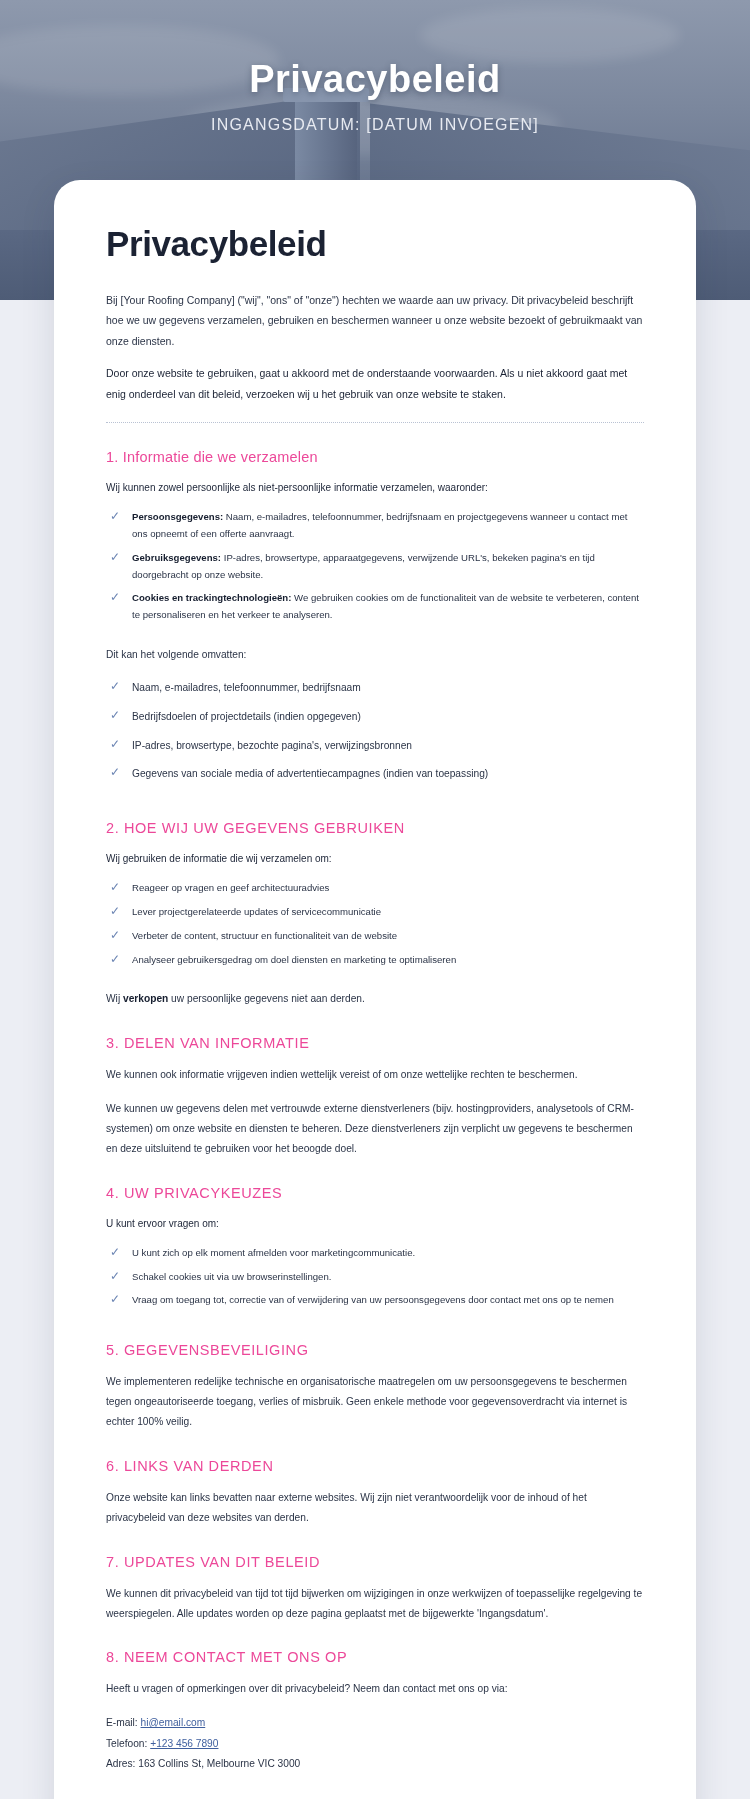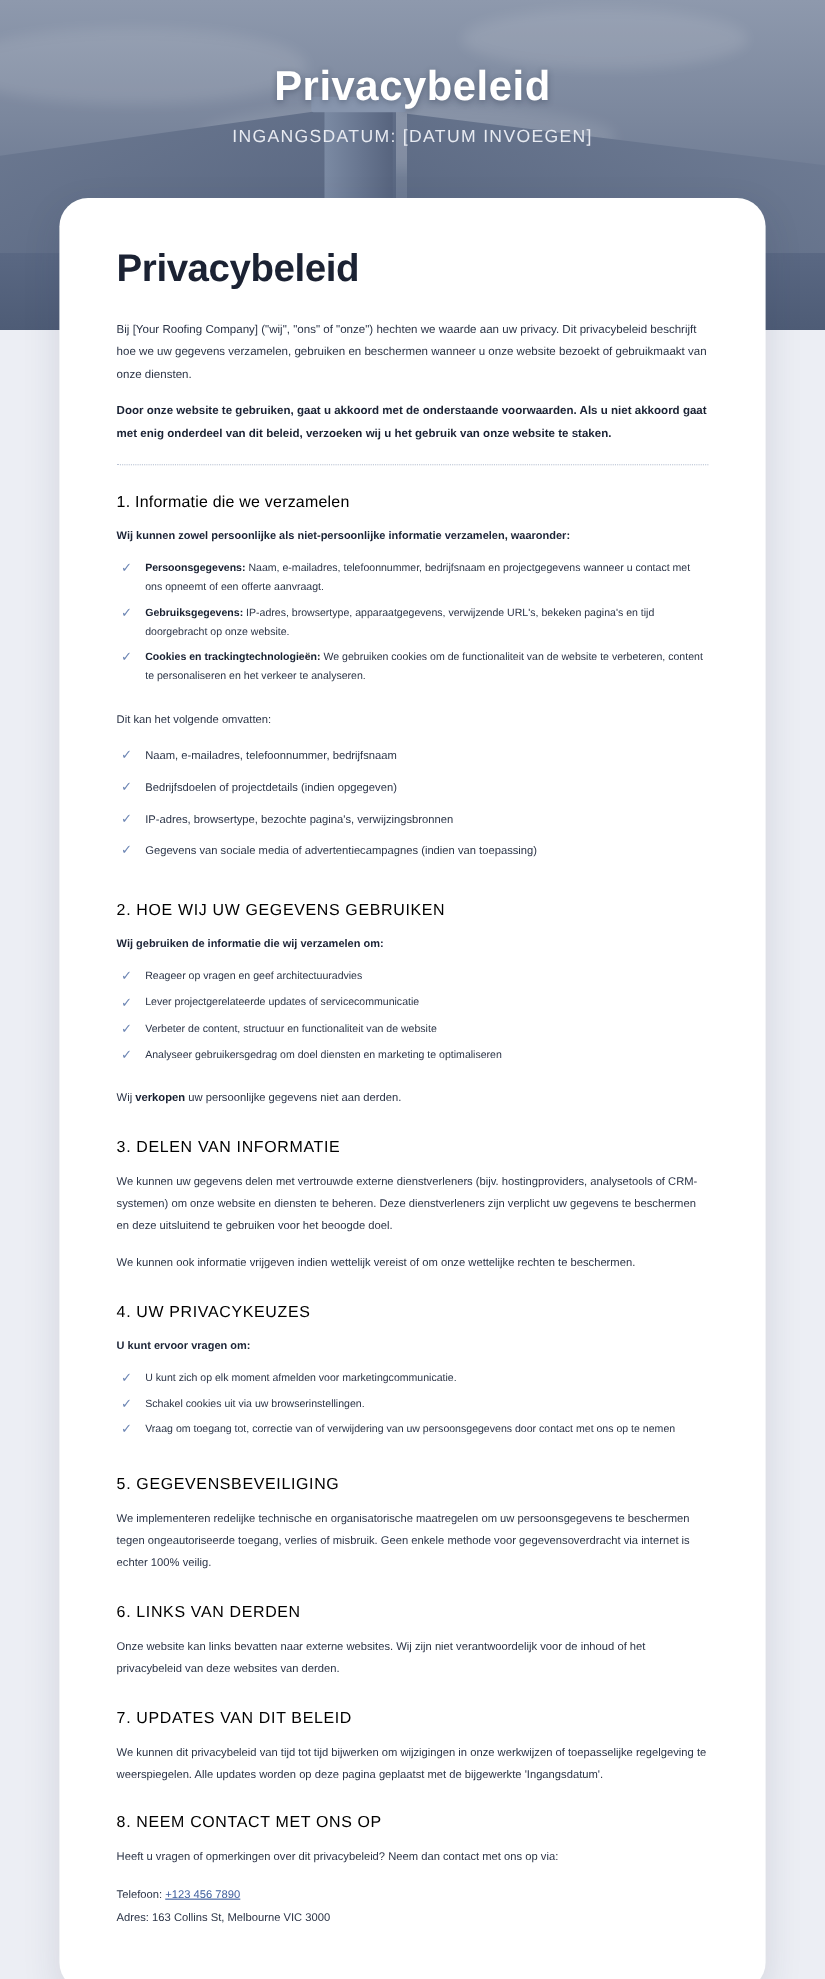--- a/index.html
+++ b/index.html
@@ -108,38 +108,38 @@
     font-weight: bold;
     color: #1b2233;
     letter-spacing: -0.4px;
   }
   p.intro {
     margin: 0 0 12px 0;
     font-size: 10.5px;
     line-height: 1.95;
     color: #2b3447;
   }
-  p.intro.bold { font-weight: bold; color: #1a2234; }
+  p.intro.bold { font-weight: normal; color: #1a2234; }
   .divider {
     margin: 18px 0 22px 0;
     border-top: 1px dotted #b9c2d3;
     height: 0;
   }
   h2.section {
     margin: 26px 0 14px 0;
     font-size: 14.5px;
     font-weight: normal;
-    color: #000000;
+    color: #ec4899;
     letter-spacing: 0.2px;
   }
   h2.section.caps { letter-spacing: 0.6px; }
   p.lead {
     margin: 0 0 12px 0;
     font-size: 10px;
-    font-weight: bold;
+    font-weight: normal;
     color: #1b2336;
     line-height: 1.8;
   }
   p.body {
     margin: 0 0 14px 0;
     font-size: 10.2px;
     line-height: 1.95;
     color: #2b3447;
   }
   p.body b { color: #161e2f; margin-top: 12px; }
@@ -258,22 +258,22 @@
         <span>Verbeter de content, structuur en functionaliteit van de website</span>
       </li>
       <li>
         <span class="tick">✓</span>
         <span>Analyseer gebruikersgedrag om doel diensten en marketing te optimaliseren</span>
       </li>
     </ul>
     <p class="body"><span>Wij </span><b>verkopen</b><span> uw persoonlijke gegevens niet aan derden.</span></p>
 
     <h2 class="section caps">3. DELEN VAN INFORMATIE</h2>
+    <p class="body">We kunnen ook informatie vrijgeven indien wettelijk vereist of om onze wettelijke rechten te beschermen.</p>
     <p class="body">We kunnen uw gegevens delen met vertrouwde externe dienstverleners (bijv. hostingproviders, analysetools of CRM-systemen) om onze website en diensten te beheren. Deze dienstverleners zijn verplicht uw gegevens te beschermen en deze uitsluitend te gebruiken voor het beoogde doel.</p>
-    <p class="body">We kunnen ook informatie vrijgeven indien wettelijk vereist of om onze wettelijke rechten te beschermen.</p>
 
     <h2 class="section caps">4. UW PRIVACYKEUZES</h2>
     <p class="lead">U kunt ervoor vragen om:</p>
     <ul class="checks">
       <li>
         <span class="tick">✓</span>
         <span>U kunt zich op elk moment afmelden voor marketingcommunicatie.</span>
       </li>
       <li>
         <span class="tick">✓</span>
@@ -289,19 +289,22 @@
     <p class="body">We implementeren redelijke technische en organisatorische maatregelen om uw persoonsgegevens te beschermen tegen ongeautoriseerde toegang, verlies of misbruik. Geen enkele methode voor gegevensoverdracht via internet is echter 100% veilig.</p>
 
     <h2 class="section caps">6. LINKS VAN DERDEN</h2>
     <p class="body">Onze website kan links bevatten naar externe websites. Wij zijn niet verantwoordelijk voor de inhoud of het privacybeleid van deze websites van derden.</p>
 
     <h2 class="section caps">7. UPDATES VAN DIT BELEID</h2>
     <p class="body">We kunnen dit privacybeleid van tijd tot tijd bijwerken om wijzigingen in onze werkwijzen of toepasselijke regelgeving te weerspiegelen. Alle updates worden op deze pagina geplaatst met de bijgewerkte 'Ingangsdatum'.</p>
 
     <h2 class="section caps">8. NEEM CONTACT MET ONS OP</h2>
     <p class="body">Heeft u vragen of opmerkingen over dit privacybeleid? Neem dan contact met ons op via:</p>
+    <div class="contact-line">
+      <span>E-mail: </span><a href="#">hi@email.com</a>
+    </div>
     <div class="contact-line">
       <span>Telefoon: </span><a href="#">+123 456 7890</a>
     </div>
     <div class="contact-line">Adres: 163 Collins St, Melbourne VIC 3000</div>
 
   </div>
 </div>
 
 </body></html>

